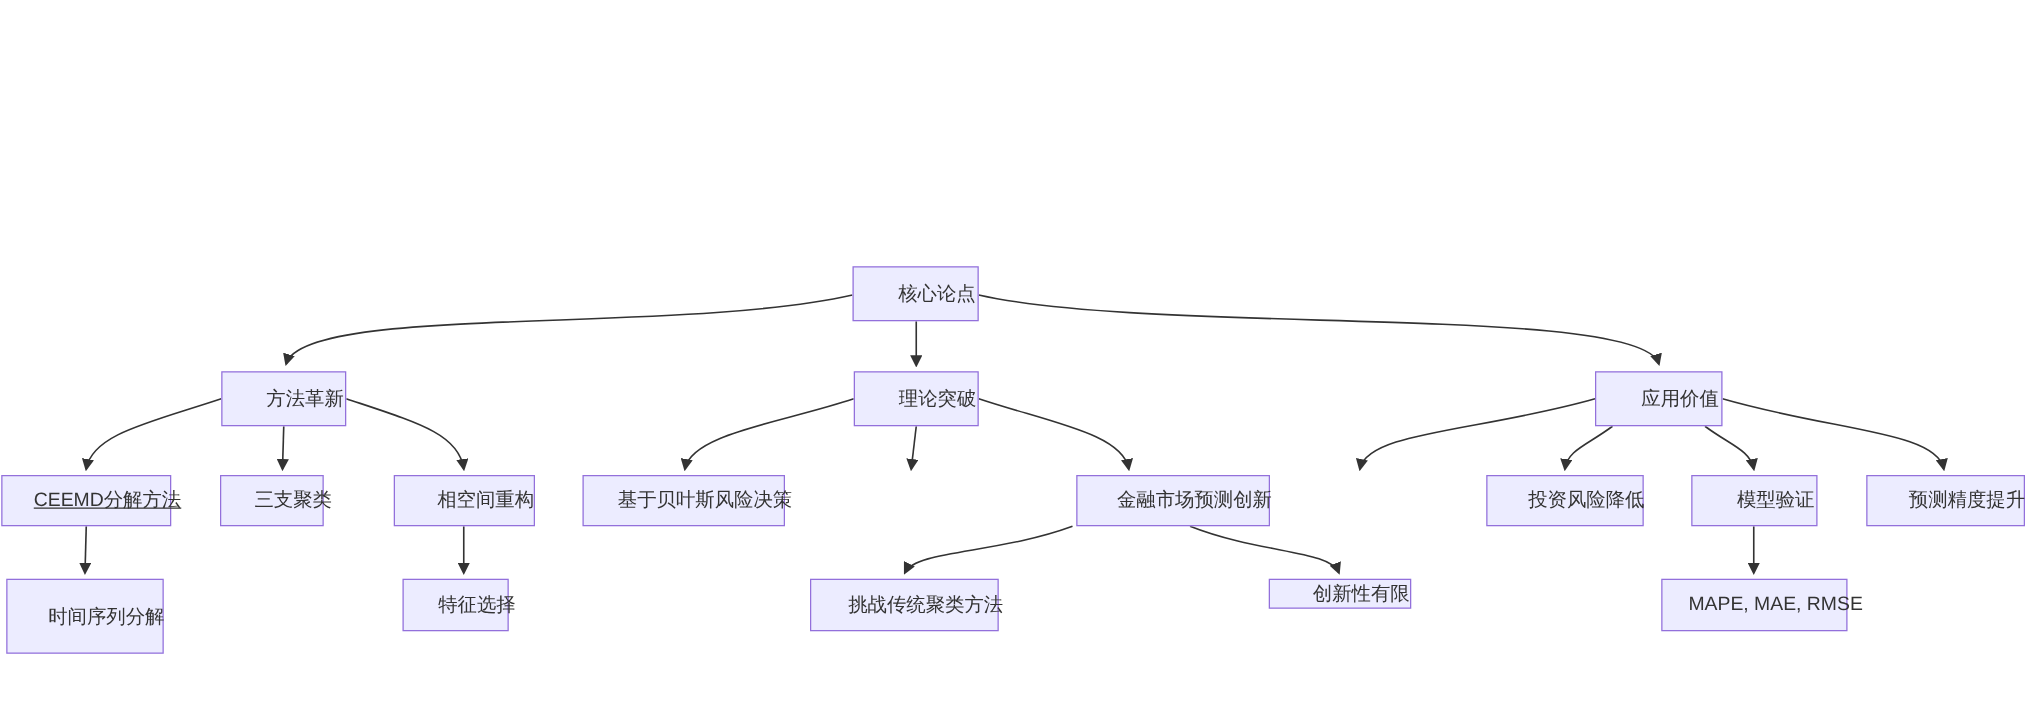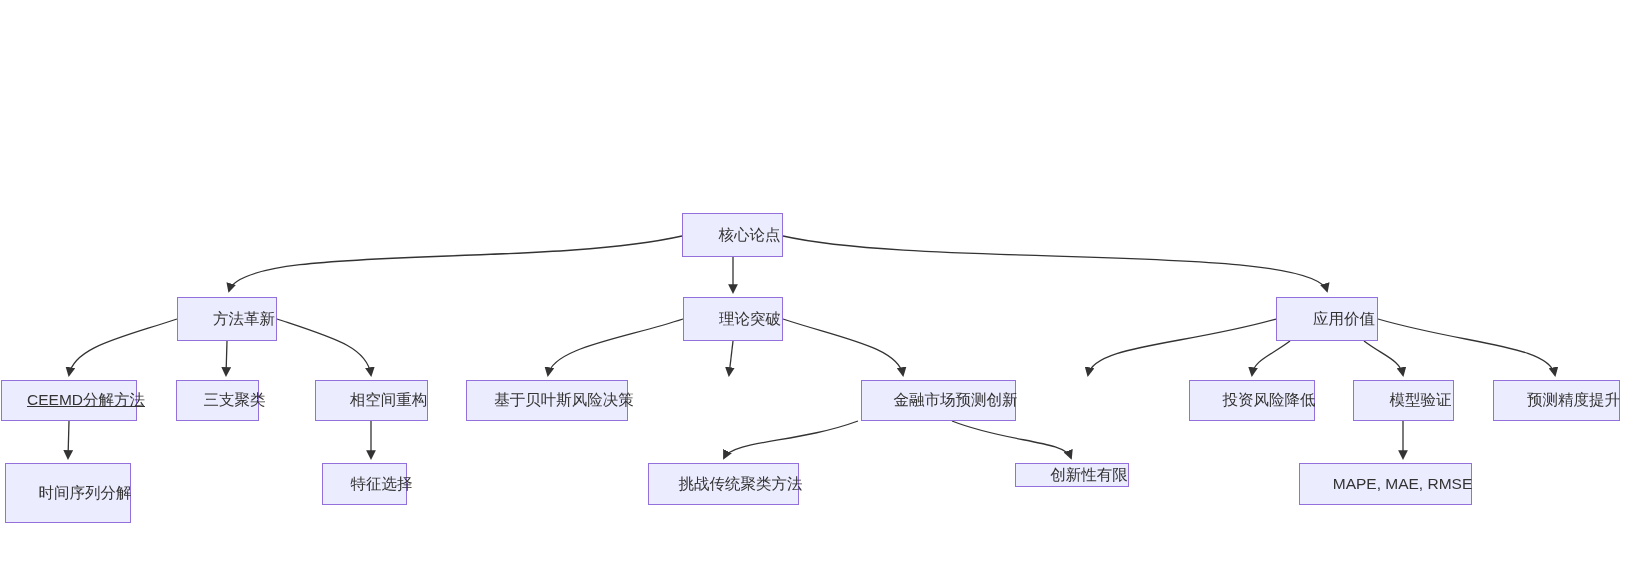--- a/index.html
+++ b/index.html
@@ -122,17 +122,17 @@
   </div>
   <div class="node" style="left:322px; top:463px; width:85px; height:42px;">
     <span>特征选择</span>
   </div>
   <div class="node" style="left:648px; top:463px; width:151px; height:42px;">
     <span>挑战传统聚类方法</span>
   </div>
   <div class="node" style="left:1015px; top:463px; width:114px; height:24px;">
     <span>创新性有限</span>
   </div>
-  <div class="node" style="left:1299px; top:463px; width:173px; height:42px;">
+  <div class="node" style="left:1329px; top:463px; width:149px; height:42px;">
     <span>MAPE, MAE, RMSE</span>
   </div>
 
 </div>
 
 </body></html>

